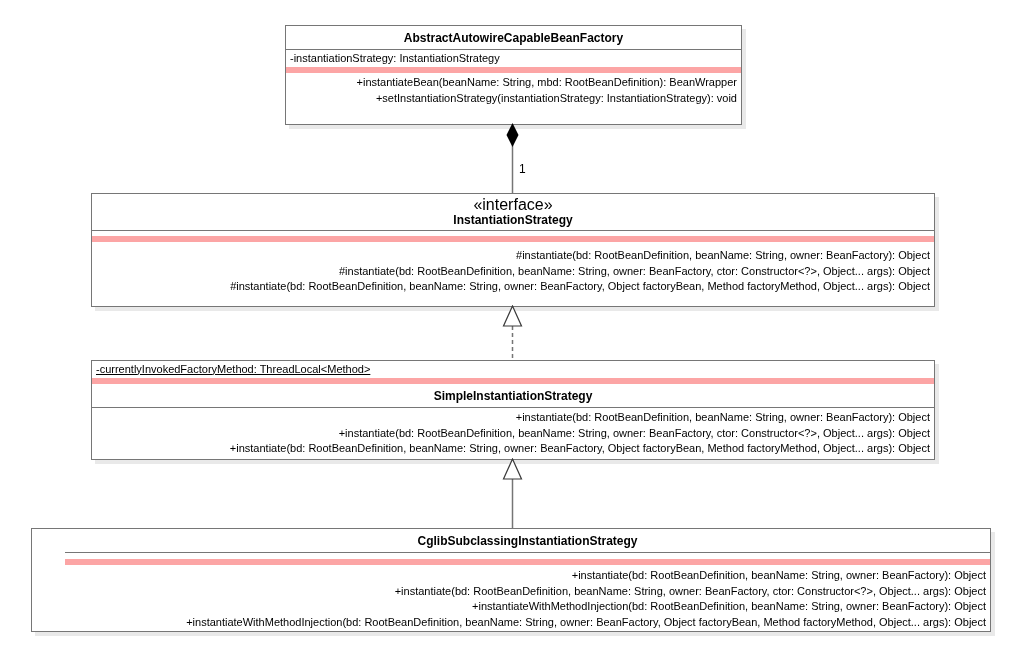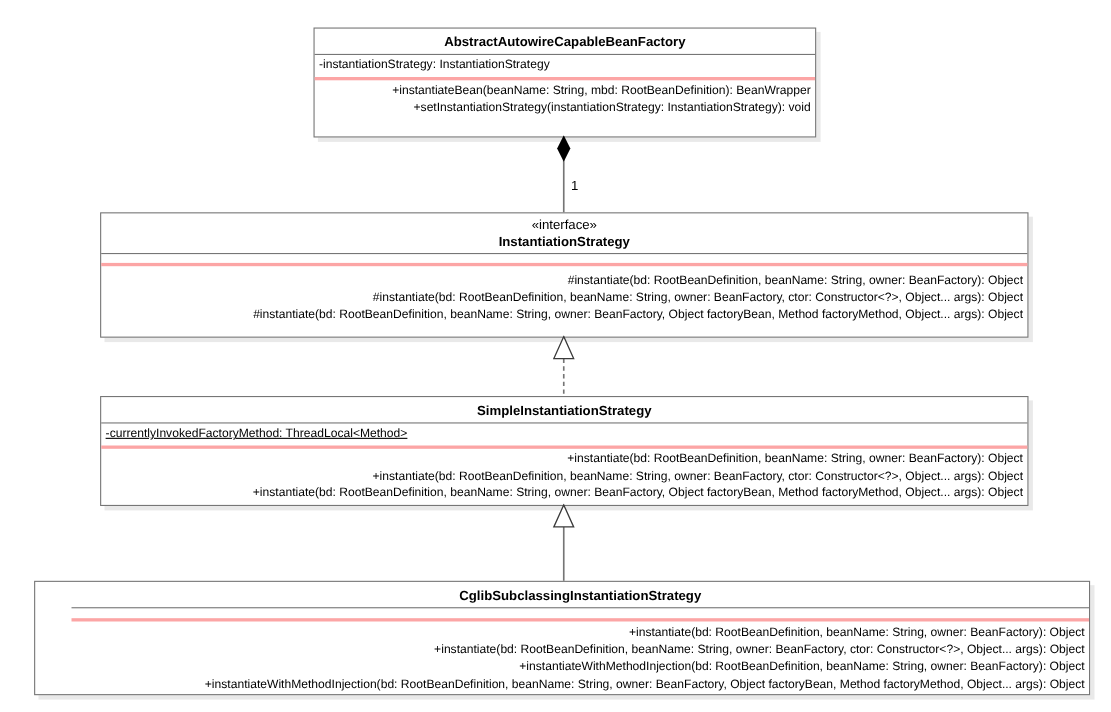--- a/index.html
+++ b/index.html
@@ -28,26 +28,26 @@
     border-bottom: 1px solid #767676;
     text-align: center;
     font-weight: bold;
     font-size: 12px;
     display: flex;
     flex-direction: column;
     justify-content: center;
   }
   .stereotype {
     font-weight: normal;
-    font-size: 12px;
+    font-size: 16px;
     line-height: 15px;
   }
   .class-name { font-size: 12px; line-height: 16px; }
   .attrs {
-    border-bottom: 3px solid #fca5a5;
+    border-bottom: 6px solid #fca5a5;
     padding: 0 4px;
     display: flex;
     align-items: center;
   }
   .methods { padding: 2px 4px; text-align: right; }
   .member {
     font-size: 11px;
     line-height: 15.5px;
     white-space: nowrap;
   }
@@ -95,25 +95,25 @@
       <div class="member">#instantiate(bd: RootBeanDefinition, beanName: String, owner: BeanFactory, Object factoryBean, Method factoryMethod, Object... args): Object</div>
     </div>
   </div>
 
   <svg class="connector" style="left:500px; top:305px;" width="25" height="56">
     <line x1="12.5" y1="21" x2="12.5" y2="56" stroke="#757575" stroke-width="1.5" stroke-dasharray="4,3"></line>
     <polygon points="12.5,1 21.5,21 3.5,21" fill="#ffffff" stroke="#3a3a3a" stroke-width="1.2"></polygon>
   </svg>
 
   <div class="uml-box" style="left:91px; top:360px; width:844px;">
+    <div class="compartment attrs" style="height:23px;">
+      <div class="member underlined">-currentlyInvokedFactoryMethod: ThreadLocal&lt;Method&gt;</div>
+    </div>
     <div class="compartment title" style="height:24px;">
       <div class="class-name">SimpleInstantiationStrategy</div>
-    </div>
-    <div class="compartment attrs" style="height:23px;">
-      <div class="member underlined">-currentlyInvokedFactoryMethod: ThreadLocal&lt;Method&gt;</div>
     </div>
     <div class="compartment methods" style="height:51px;">
       <div class="member">+instantiate(bd: RootBeanDefinition, beanName: String, owner: BeanFactory): Object</div>
       <div class="member">+instantiate(bd: RootBeanDefinition, beanName: String, owner: BeanFactory, ctor: Constructor&lt;?&gt;, Object... args): Object</div>
       <div class="member">+instantiate(bd: RootBeanDefinition, beanName: String, owner: BeanFactory, Object factoryBean, Method factoryMethod, Object... args): Object</div>
     </div>
   </div>
 
   <svg class="connector" style="left:500px; top:458px;" width="25" height="71">
     <line x1="12.5" y1="21" x2="12.5" y2="71" stroke="#757575" stroke-width="1.5"></line>

